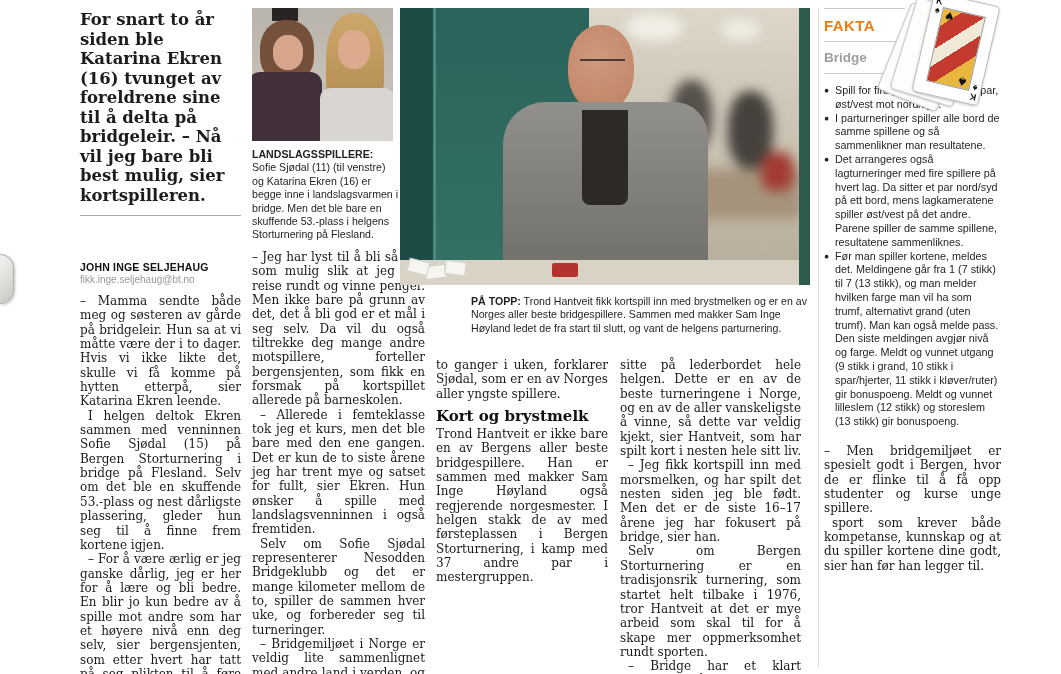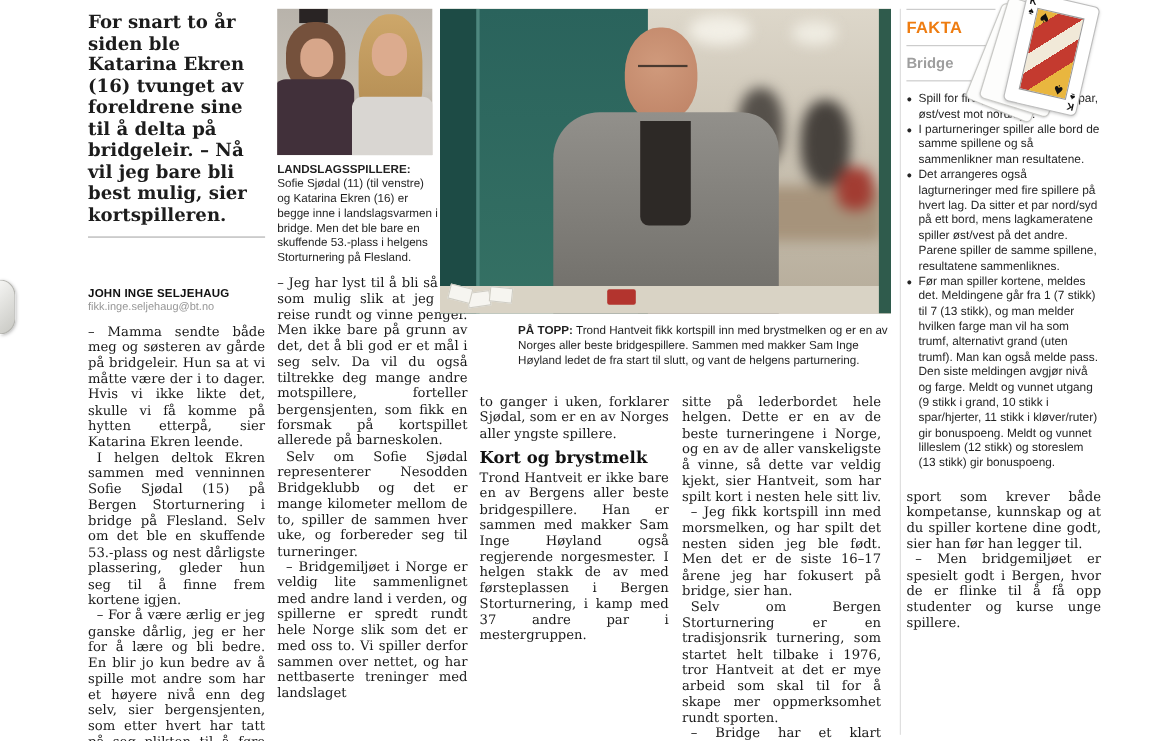--- a/index.html
+++ b/index.html
@@ -133,20 +133,21 @@
         <div class="pg-body-l"></div>
       <div class="pg-hair-r"></div>
         <div class="pg-face-r"></div>
         <div class="pg-body-r"></div>
     </div>
     <div class="caption" style="width:148px;margin-bottom:8px;">
       <span class="cap-lead">LANDSLAGSSPILLERE:</span><span> Sofie Sjødal (11) (til venstre) og Katarina Ekren (16) er begge inne i landslagsvarmen i bridge. Men det ble bare en skuffende 53.-plass i helgens Storturnering på Flesland.</span>
     </div>
     <div class="body">
       <p>– Jeg har lyst til å bli så god som mulig slik at jeg kan reise rundt og vinne penger. Men ikke bare på grunn av det, det å bli god er et mål i seg selv. Da vil du også tiltrekke deg mange andre motspillere, forteller bergensjenten, som fikk en forsmak på kortspillet allerede på barneskolen.</p>
+      <p>– Allerede i femteklasse tok jeg et kurs, men det ble bare med den ene gangen. Det er kun de to siste årene jeg har trent mye og satset for fullt, sier Ekren. Hun ønsker å spille med landslagsvenninnen i også fremtiden.</p>
       <p>Selv om Sofie Sjødal representerer Nesodden Bridgeklubb og det er mange kilometer mellom de to, spiller de sammen hver uke, og forbereder seg til turneringer.</p>
       <p>– Bridgemiljøet i Norge er veldig lite sammenlignet med andre land i verden, og spillerne er spredt rundt hele Norge slik som det er med oss to. Vi spiller derfor sammen over nettet, og har nettbaserte treninger med landslaget</p>
     </div>
   </div>
 
   <div class="photo-main">
     <div class="pm-blur"></div>
     <div class="pm-blobs">
       <div class="pm-light1"></div>
         <div class="pm-light2"></div>
@@ -198,22 +199,22 @@
       <div class="fakta-sub">Bridge</div>
       <div class="frule full"></div>
       <ul class="fakta-bullets">
         <li>Spill for fire personer. Spilles i par, øst/vest mot nord/syd.</li>
         <li>I parturneringer spiller alle bord de samme spillene og så sammenlikner man resultatene.</li>
         <li>Det arrangeres også lagturneringer med fire spillere på hvert lag. Da sitter et par nord/syd på ett bord, mens lagkameratene spiller øst/vest på det andre. Parene spiller de samme spillene, resultatene sammenliknes.</li>
         <li>Før man spiller kortene, meldes det. Meldingene går fra 1 (7 stikk) til 7 (13 stikk), og man melder hvilken farge man vil ha som trumf, alternativt grand (uten trumf). Man kan også melde pass. Den siste meldingen avgjør nivå og farge. Meldt og vunnet utgang (9 stikk i grand, 10 stikk i spar/hjerter, 11 stikk i kløver/ruter) gir bonuspoeng. Meldt og vunnet lilleslem (12 stikk) og storeslem (13 stikk) gir bonuspoeng.</li>
       </ul>
     </div>
     <div class="body fakta-cont">
+      <p>– Men bridgemiljøet er spesielt godt i Bergen, hvor de er flinke til å få opp studenter og kurse unge spillere.</p>
       <p>sport som krever både kompetanse, kunnskap og at du spiller kortene dine godt, sier han før han legger til.</p>
-      <p>– Men bridgemiljøet er spesielt godt i Bergen, hvor de er flinke til å få opp studenter og kurse unge spillere.</p>
     </div>
   </div>
 
   <div class="cards">
     <div class="deck1"></div>
     <div class="deck2"></div>
     <div class="kcard">
       <div class="kc-corner kc-tl">
         <div>K</div>
         <div>♠</div>

